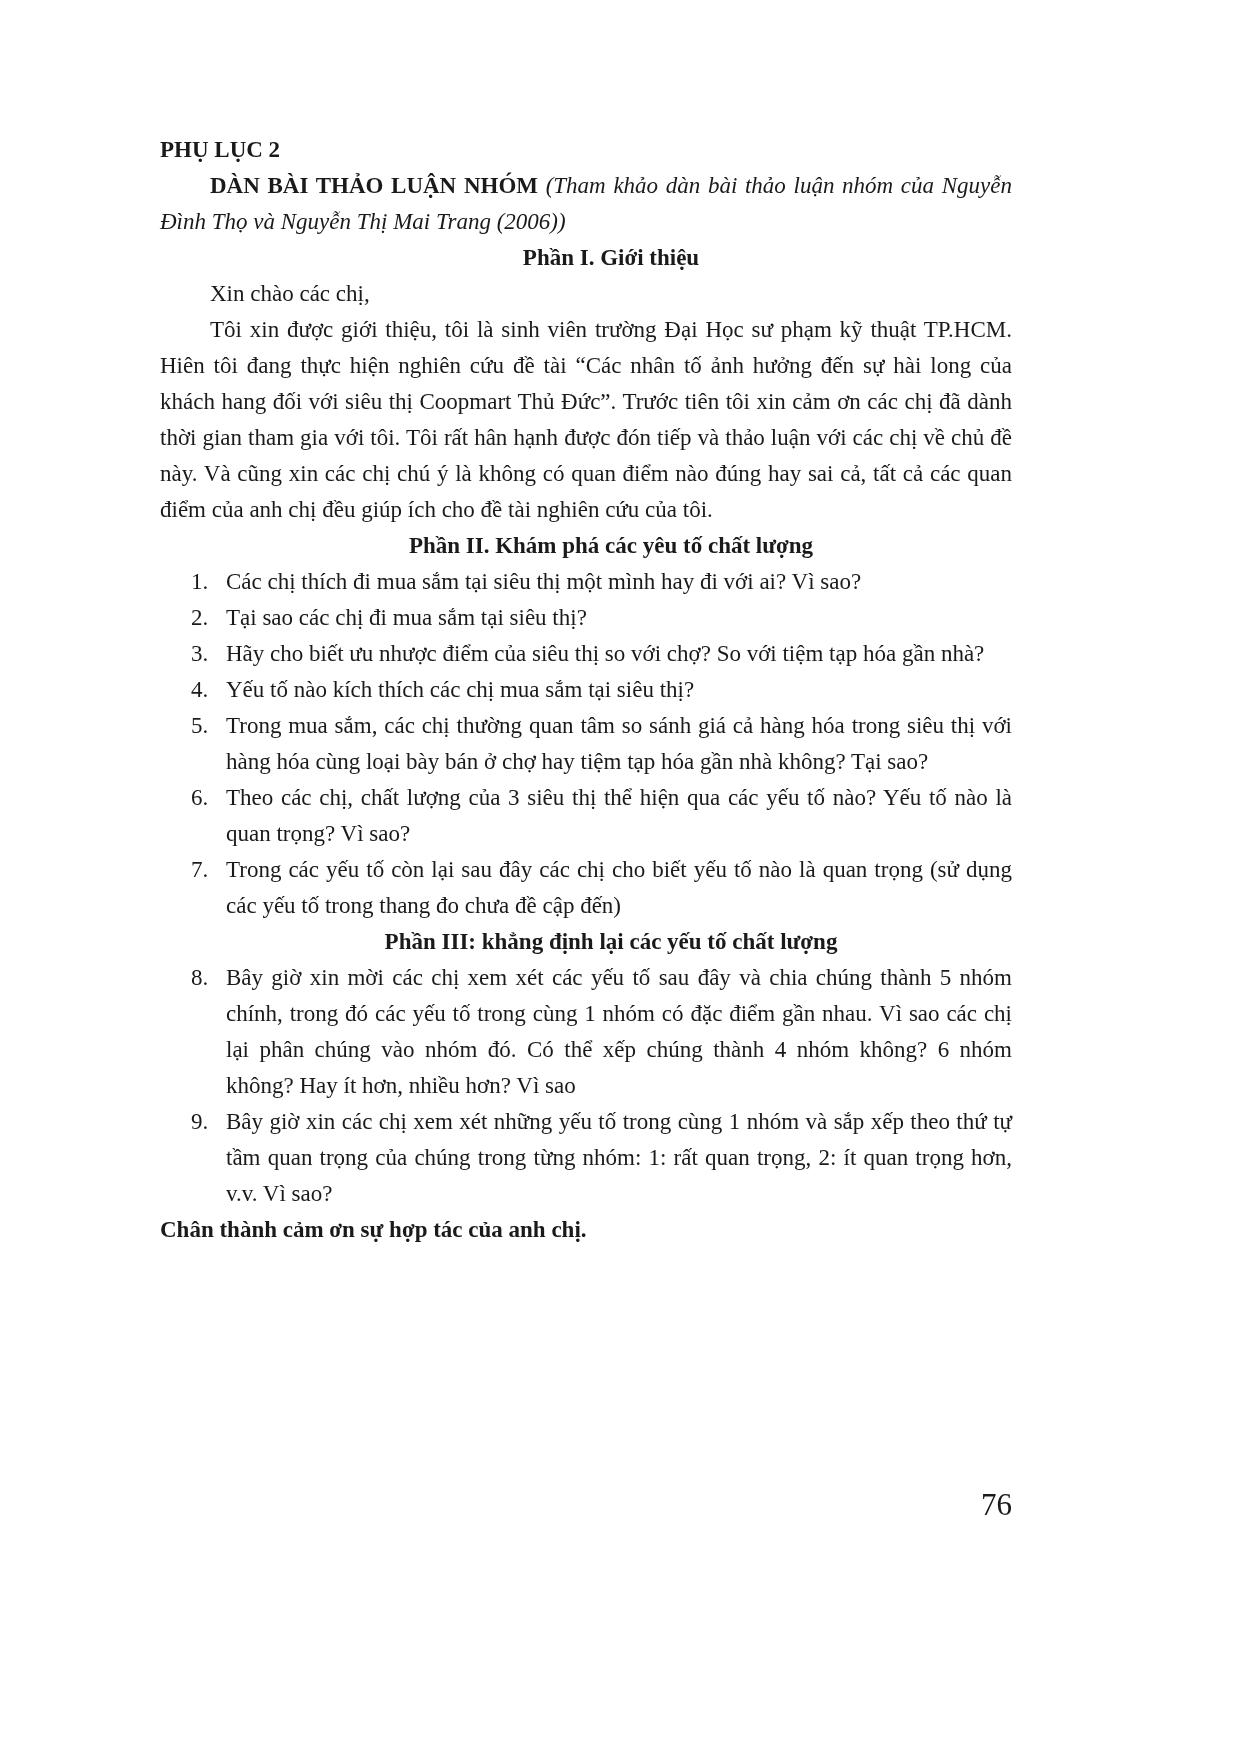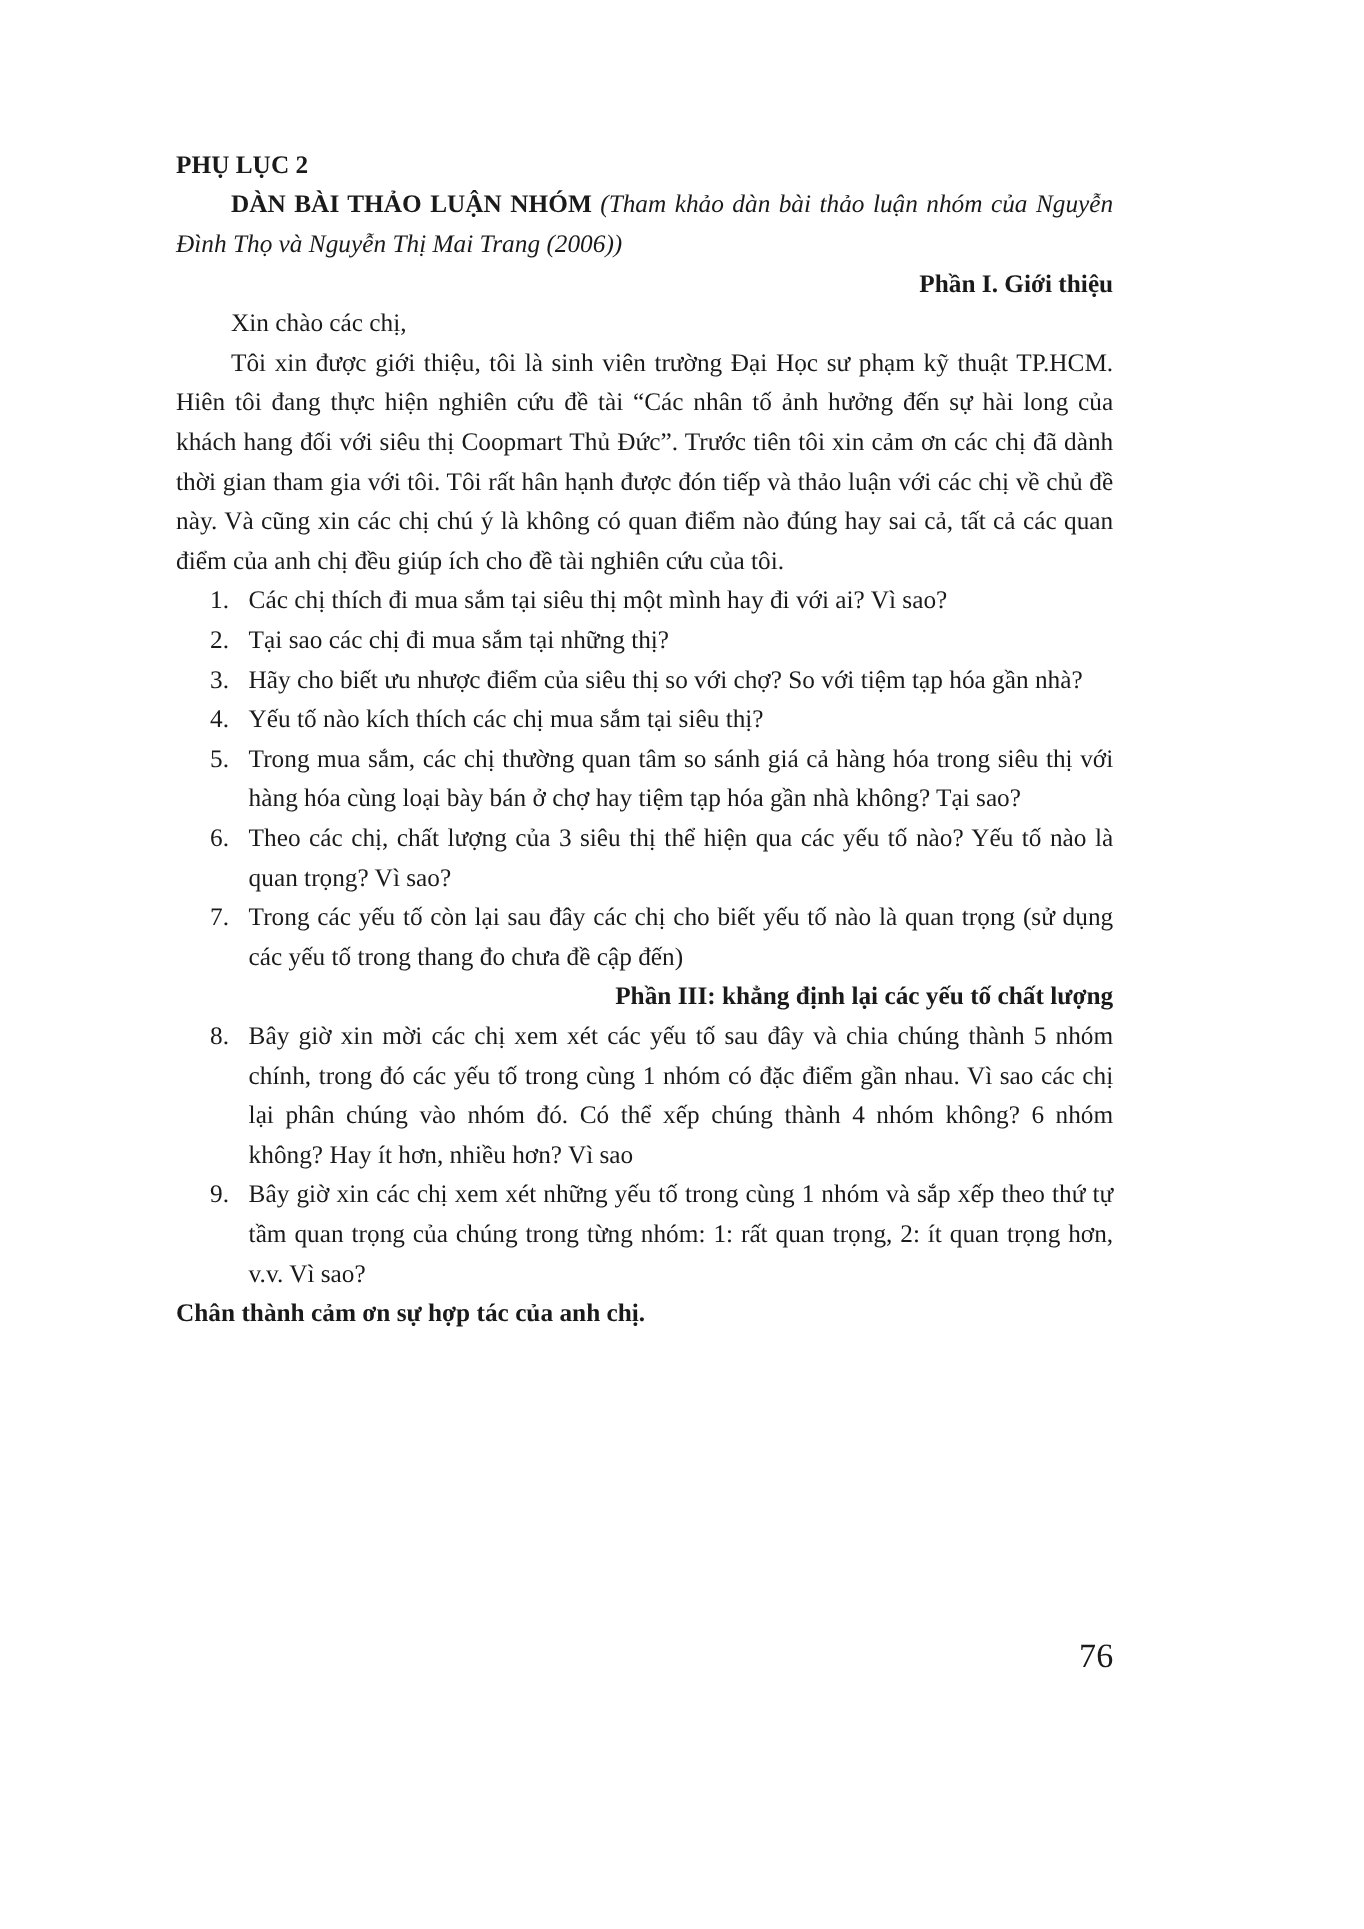--- a/index.html
+++ b/index.html
@@ -25,21 +25,21 @@
   }
   p { margin: 0; }
   .appendix-title {
     font-weight: bold;
     text-align: left;
   }
   .indent { text-indent: 50px; }
   .section-title {
     font-weight: bold;
     text-indent: 50px;
-    text-align: right;
+    text-align: center;
   }
   .list-item {
     position: relative;
     padding-left: 66px;
   }
   .list-item .num {
     position: absolute;
     left: 31px;
     top: 0;
   }
@@ -68,28 +68,29 @@
 
     <p class="indent"><b>DÀN BÀI THẢO LUẬN NHÓM</b> <i>(Tham khảo dàn bài thảo luận nhóm của Nguyễn Đình Thọ và Nguyễn Thị Mai Trang (2006))</i></p>
 
     <p class="section-title">Phần I. Giới thiệu</p>
 
     <p class="indent">Xin chào các chị,</p>
 
     <p class="indent">Tôi xin được giới thiệu, tôi là sinh viên trường Đại Học sư phạm kỹ thuật TP.HCM. Hiên tôi đang thực hiện nghiên cứu đề tài “Các nhân tố ảnh hưởng đến sự hài long của khách hang đối với siêu thị Coopmart Thủ Đức”. Trước tiên tôi xin cảm ơn các chị đã dành thời gian tham gia với  tôi. Tôi rất hân hạnh được đón tiếp và thảo luận với các chị về chủ đề này. Và cũng xin các chị chú ý là không có quan điểm nào đúng hay sai cả, tất cả các quan điểm của anh chị đều giúp ích cho đề tài nghiên cứu của tôi.</p>
 
 
+    <p class="section-title">Phần II. Khám phá các yêu tố chất lượng</p>
 
     <div class="list-item">
       <span class="num">1.</span>
       <span class="txt">Các chị thích đi mua sắm tại siêu thị một mình hay đi với ai? Vì sao?</span>
     </div>
     <div class="list-item">
       <span class="num">2.</span>
-      <span class="txt">Tại sao các chị đi mua sắm tại những thị?</span>
+      <span class="txt">Tại sao các chị đi mua sắm tại siêu thị?</span>
     </div>
     <div class="list-item">
       <span class="num">3.</span>
       <span class="txt">Hãy cho biết ưu nhược điểm của siêu thị so với chợ? So với tiệm tạp hóa gần nhà?</span>
     </div>
     <div class="list-item">
       <span class="num">4.</span>
       <span class="txt">Yếu tố nào kích thích các chị mua sắm tại siêu thị?</span>
     </div>
     <div class="list-item">

